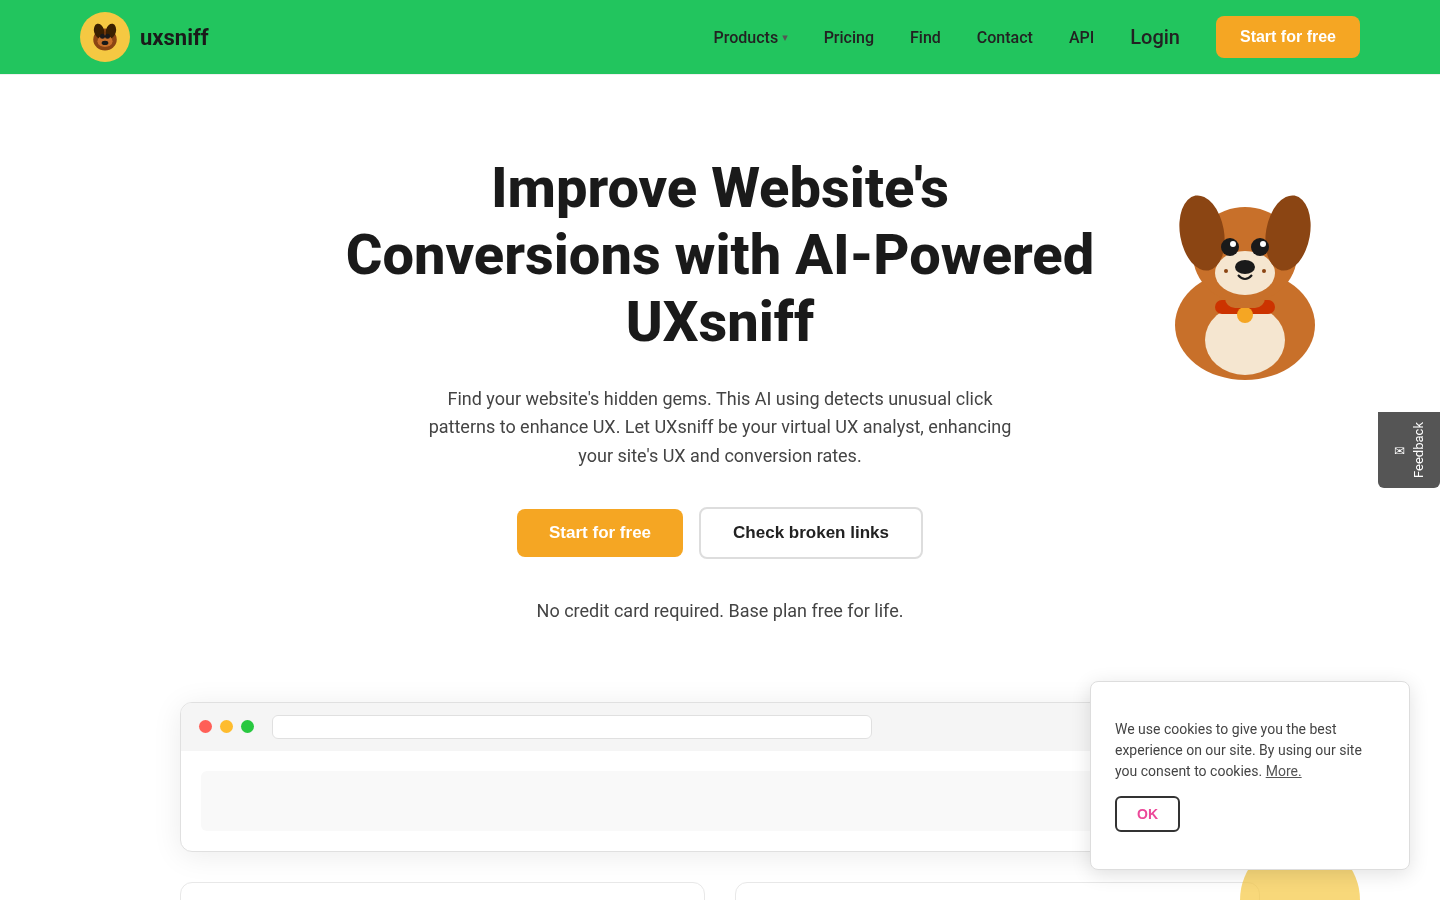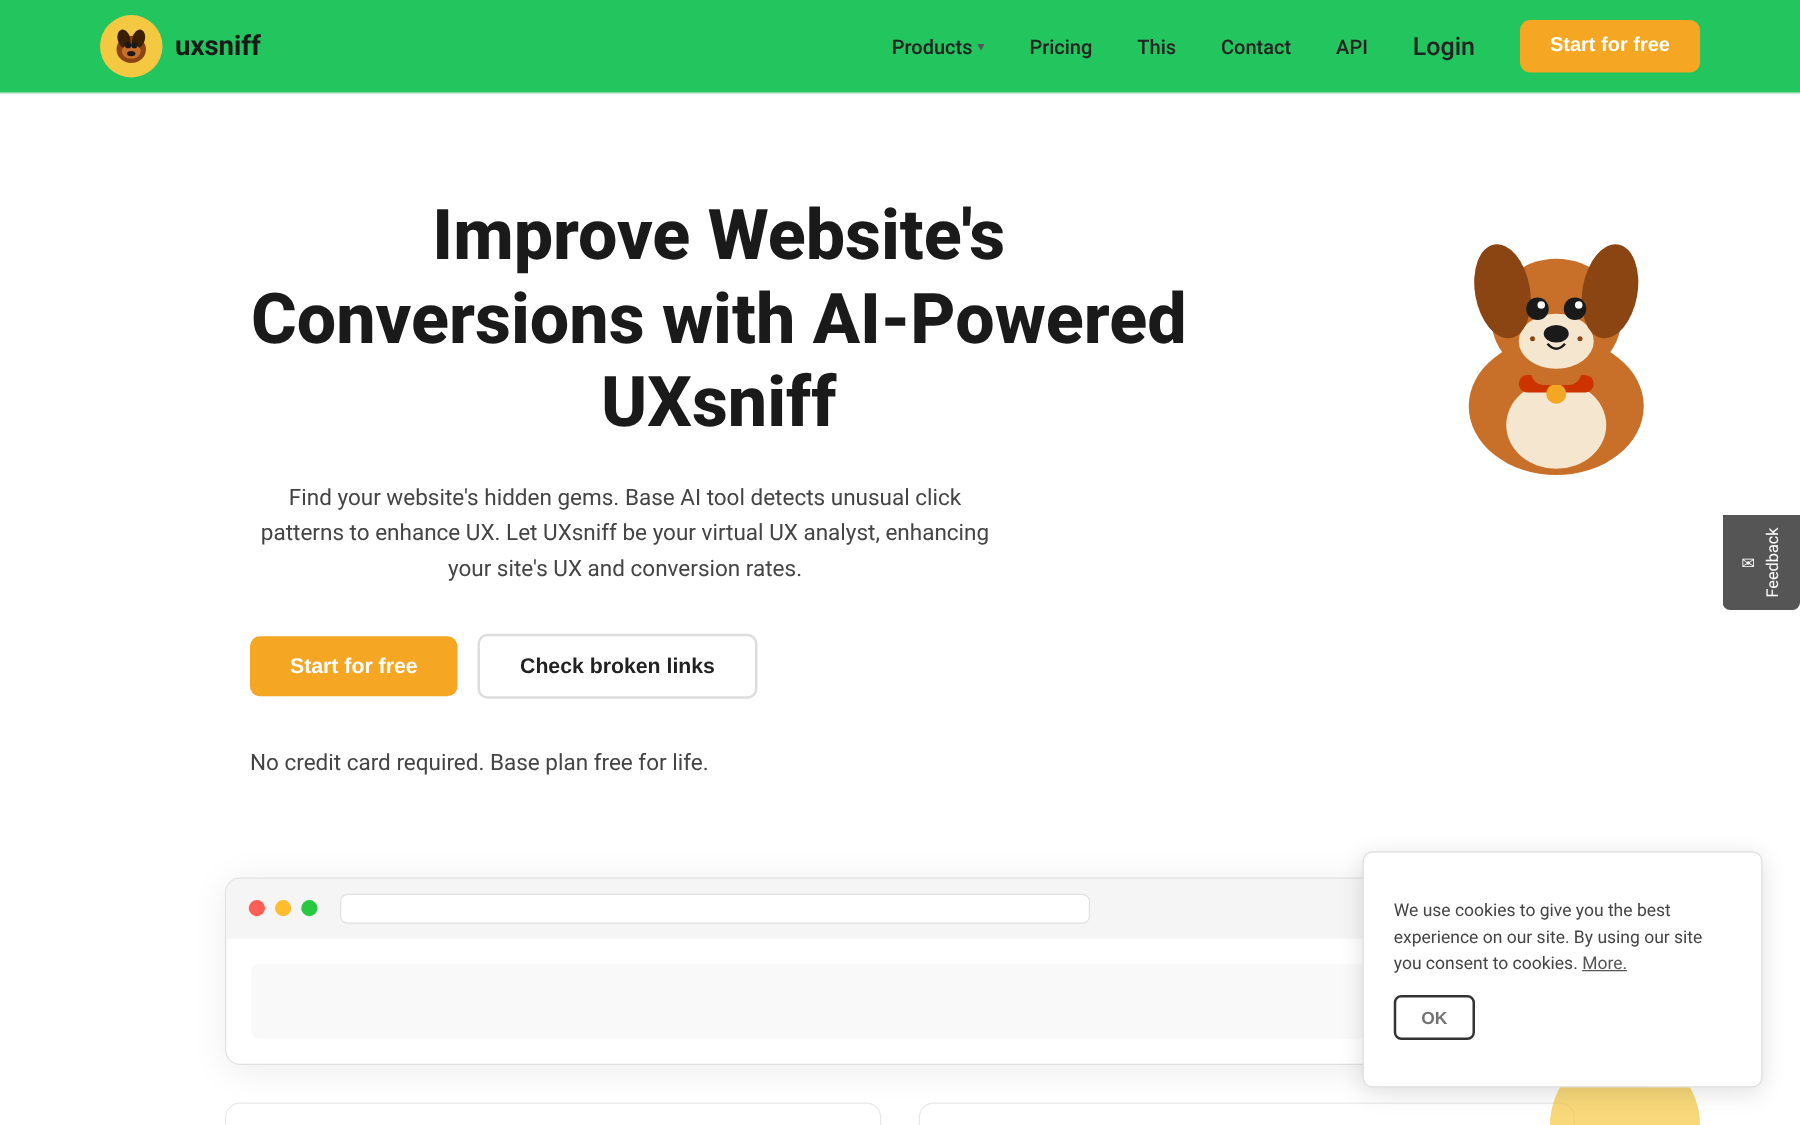--- a/index.html
+++ b/index.html
@@ -24,21 +24,21 @@
     .products-link { display: flex; align-items: center; gap: 4px; }
     .chevron { font-size: 11px; color: #555; }
     .nav-cta {
       background: #f5a623; color: #fff; border: none; padding: 12px 24px;
       border-radius: 8px; font-size: 16px; font-weight: 600; cursor: pointer;
     }
     .login-link { font-size: 20px; color: #222; font-weight: 500; cursor: pointer; }
 
     
     .hero {
-      display: flex; flex-direction: column; align-items: flex-start;
+      display: flex; flex-direction: column; align-items: center;
       text-align: center; padding: 80px 200px 40px;
       position: relative;
     }
     .hero h1 {
       font-size: 56px; font-weight: 800; color: #1a1a1a; line-height: 1.2;
       max-width: 750px; margin-bottom: 28px;
     }
     .hero p {
       font-size: 18px; color: #444; line-height: 1.6; max-width: 600px; margin-bottom: 36px;
     }
@@ -97,21 +97,21 @@
     .cookie-banner {
       position: fixed; bottom: 30px; right: 30px;
       background: #fff; border: 1px solid #ddd; border-radius: 8px;
       padding: 37px 24px; max-width: 320px;
       box-shadow: 0 4px 20px rgba(0,0,0,0.12);
       z-index: 200;
     }
     .cookie-text { font-size: 14px; color: #444; line-height: 1.5; margin-bottom: 14px; }
     .cookie-text a { color: #555; }
     .cookie-ok {
-      background: #fff; border: 2px solid #333; color: #737373;
+      background: #fff; border: 2px solid #333; color: #ec4899;
       padding: 8px 20px; border-radius: 6px; font-size: 14px; font-weight: 600; cursor: pointer;
     }
   </style>
 </head>
 <body>
 
 <nav>
   <div class="logo-area">
     <div class="logo-icon">
 
@@ -129,21 +129,21 @@
     </div>
     <span class="logo-text">uxsniff</span>
   </div>
 
   <div class="nav-links">
     <a class="nav-link products-link">
       <span>Products</span>
       <span class="chevron">▾</span>
     </a>
     <a class="nav-link">Pricing</a>
-    <a class="nav-link">This</a>
+    <a class="nav-link">Find</a>
     <a class="nav-link">Contact</a>
     <a class="nav-link">API</a>
     <a class="login-link">Login</a>
     <button class="nav-cta">Start for free</button>
   </div>
 </nav>
 
 <section class="hero" style="position:relative;">
 
   <div class="dog-illustration" style="position:absolute; right:80px; top:40px; width:230px; height:280px; z-index:1;">
@@ -175,21 +175,21 @@
       <ellipse cx="115" cy="152" rx="10" ry="7" fill="#1a1a1a"></ellipse>
 
       <path d="M108 160 Q115 168 122 160" fill="none" stroke="#1a1a1a" stroke-width="2"></path>
 
       <circle cx="96" cy="156" r="2" fill="#8B4513"></circle>
       <circle cx="134" cy="156" r="2" fill="#8B4513"></circle>
     </svg>
   </div>
 
   <h1>Improve Website's Conversions with AI-Powered UXsniff</h1>
-  <p>Find your website's hidden gems. Base AI tool detects unusual click patterns to enhance UX. Let UXsniff be your virtual UX analyst, enhancing your site's UX and conversion rates.</p>
+  <p>Find your website's hidden gems. This AI using detects unusual click patterns to enhance UX. Let UXsniff be your virtual UX analyst, enhancing your site's UX and conversion rates.</p>
 
   <div class="hero-buttons">
     <button class="btn-primary">Start for free</button>
     <button class="btn-secondary">Check broken links</button>
   </div>
   <p class="no-cc">No credit card required. Base plan free for life.</p>
 </section>
 
 <div style="width:1160px; margin:0 auto 0; padding:0 40px;">
   <div class="browser-mockup">

